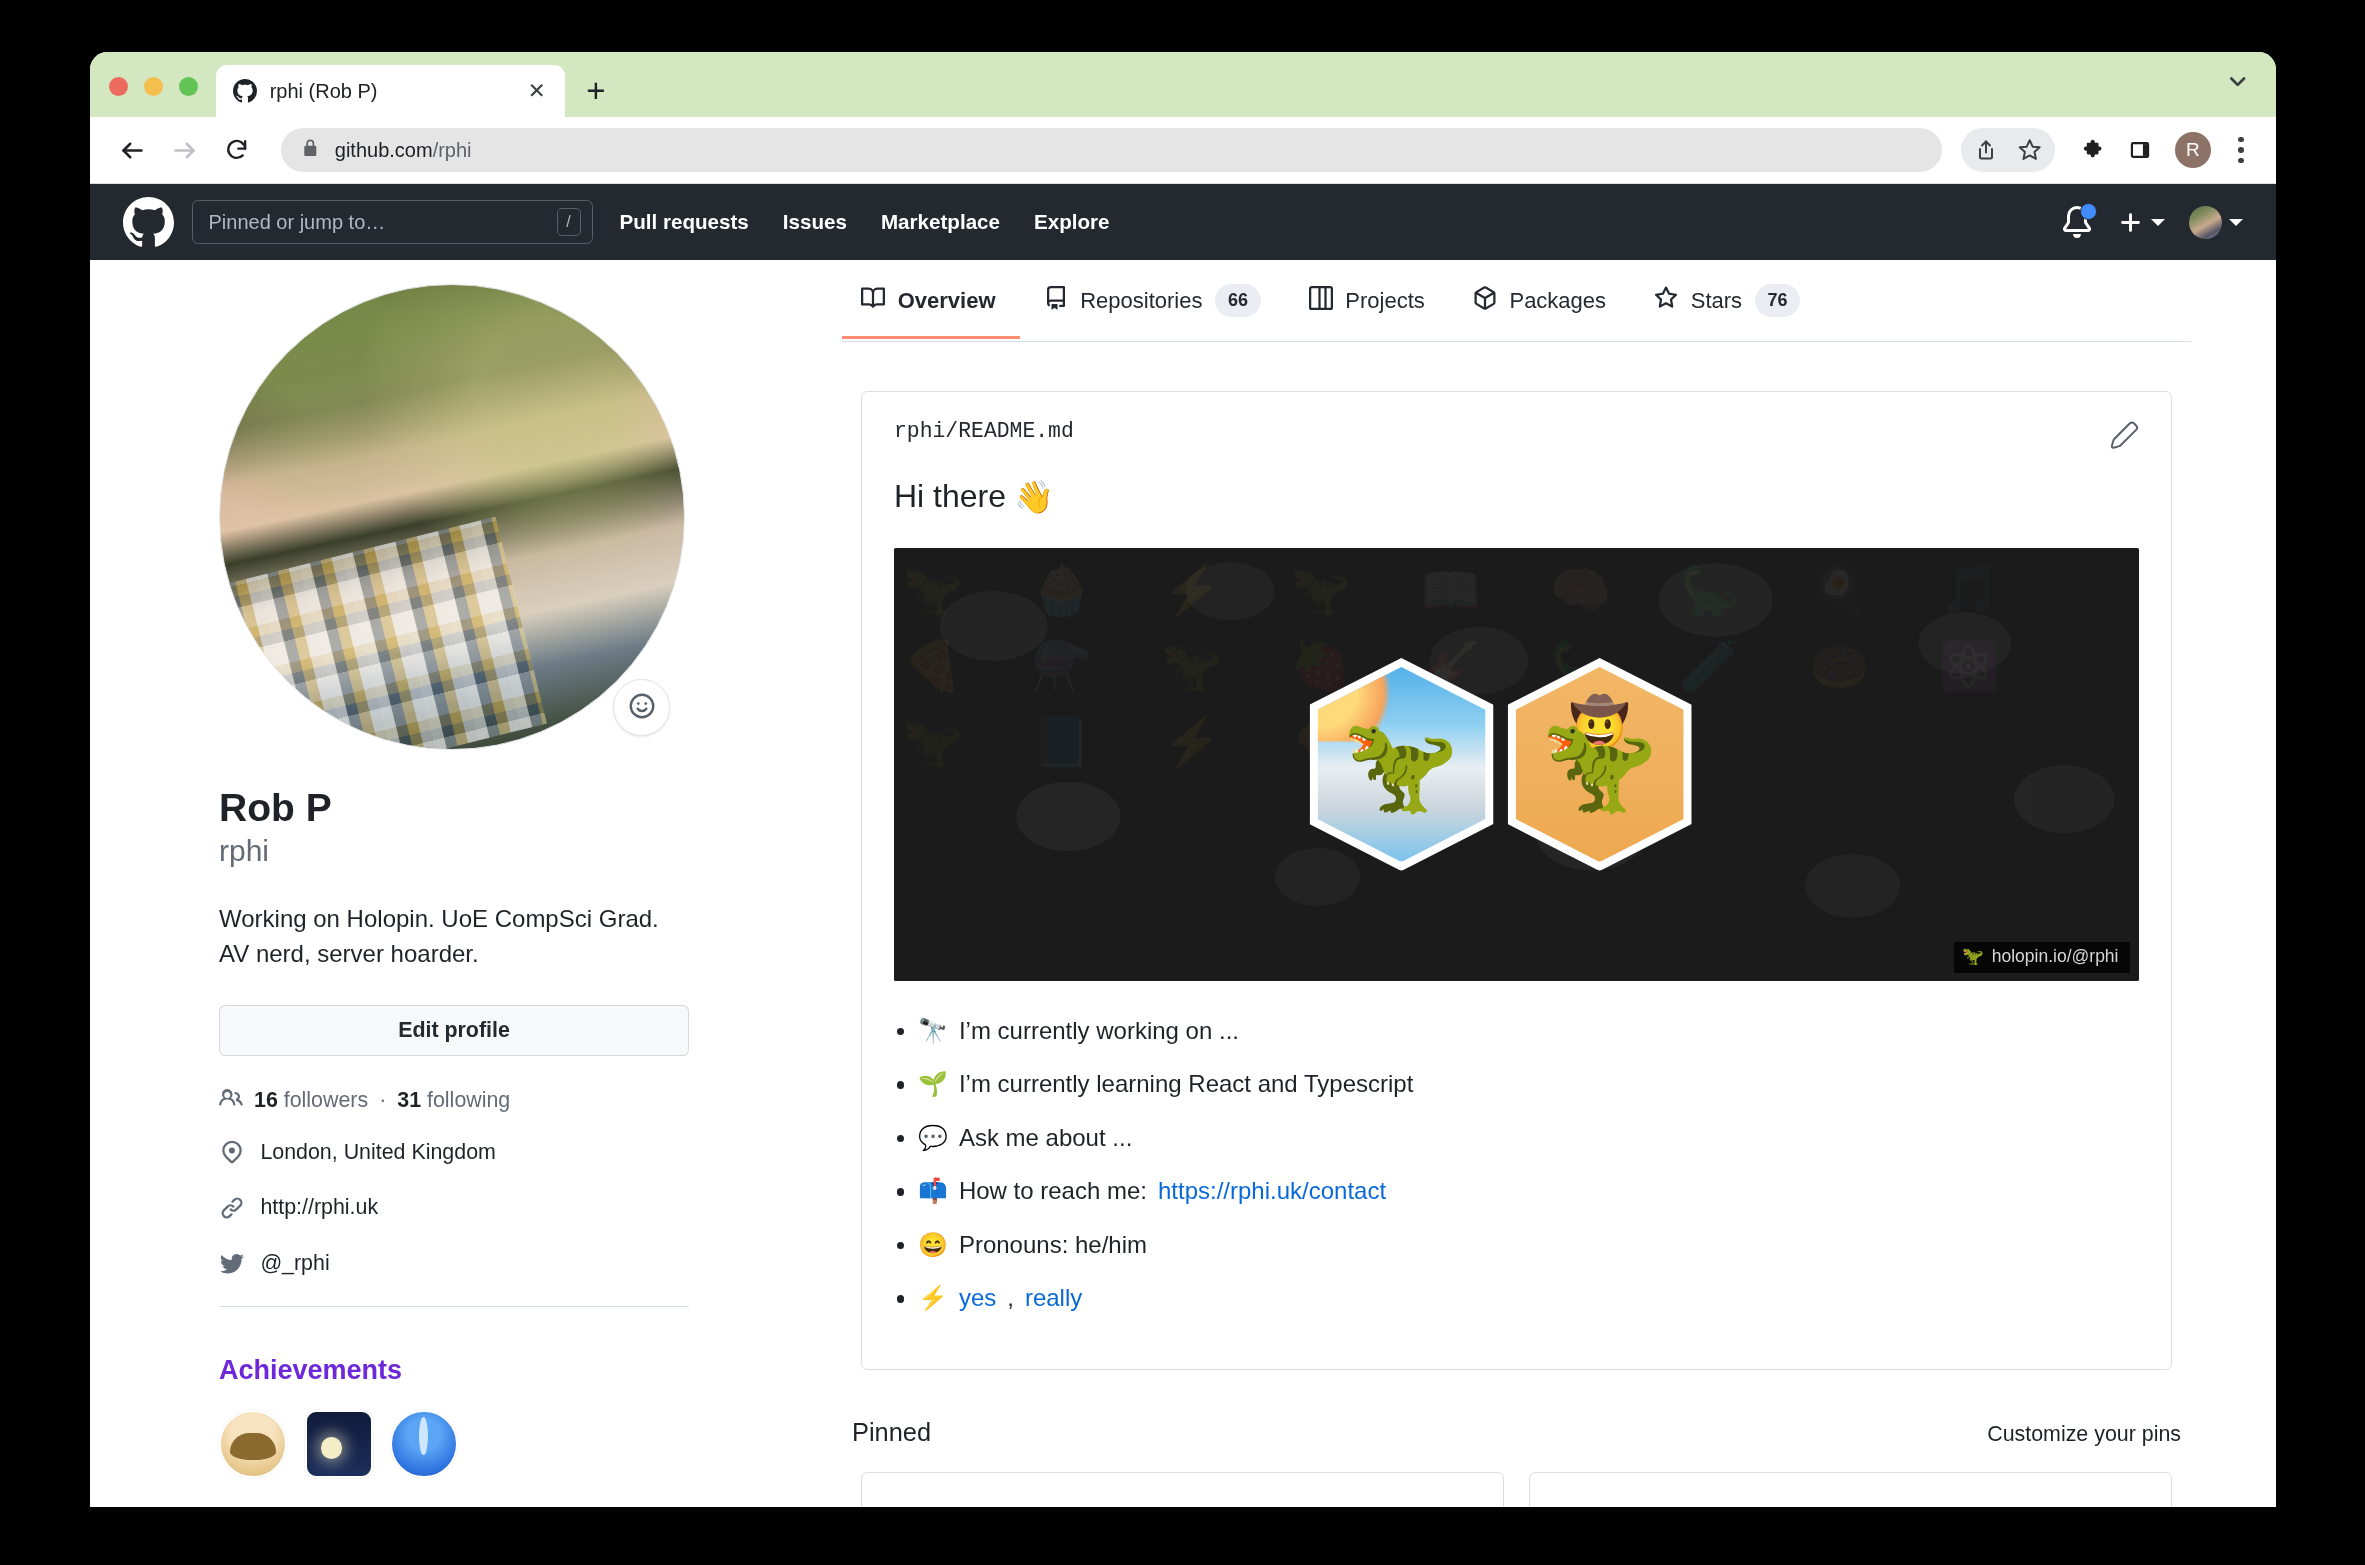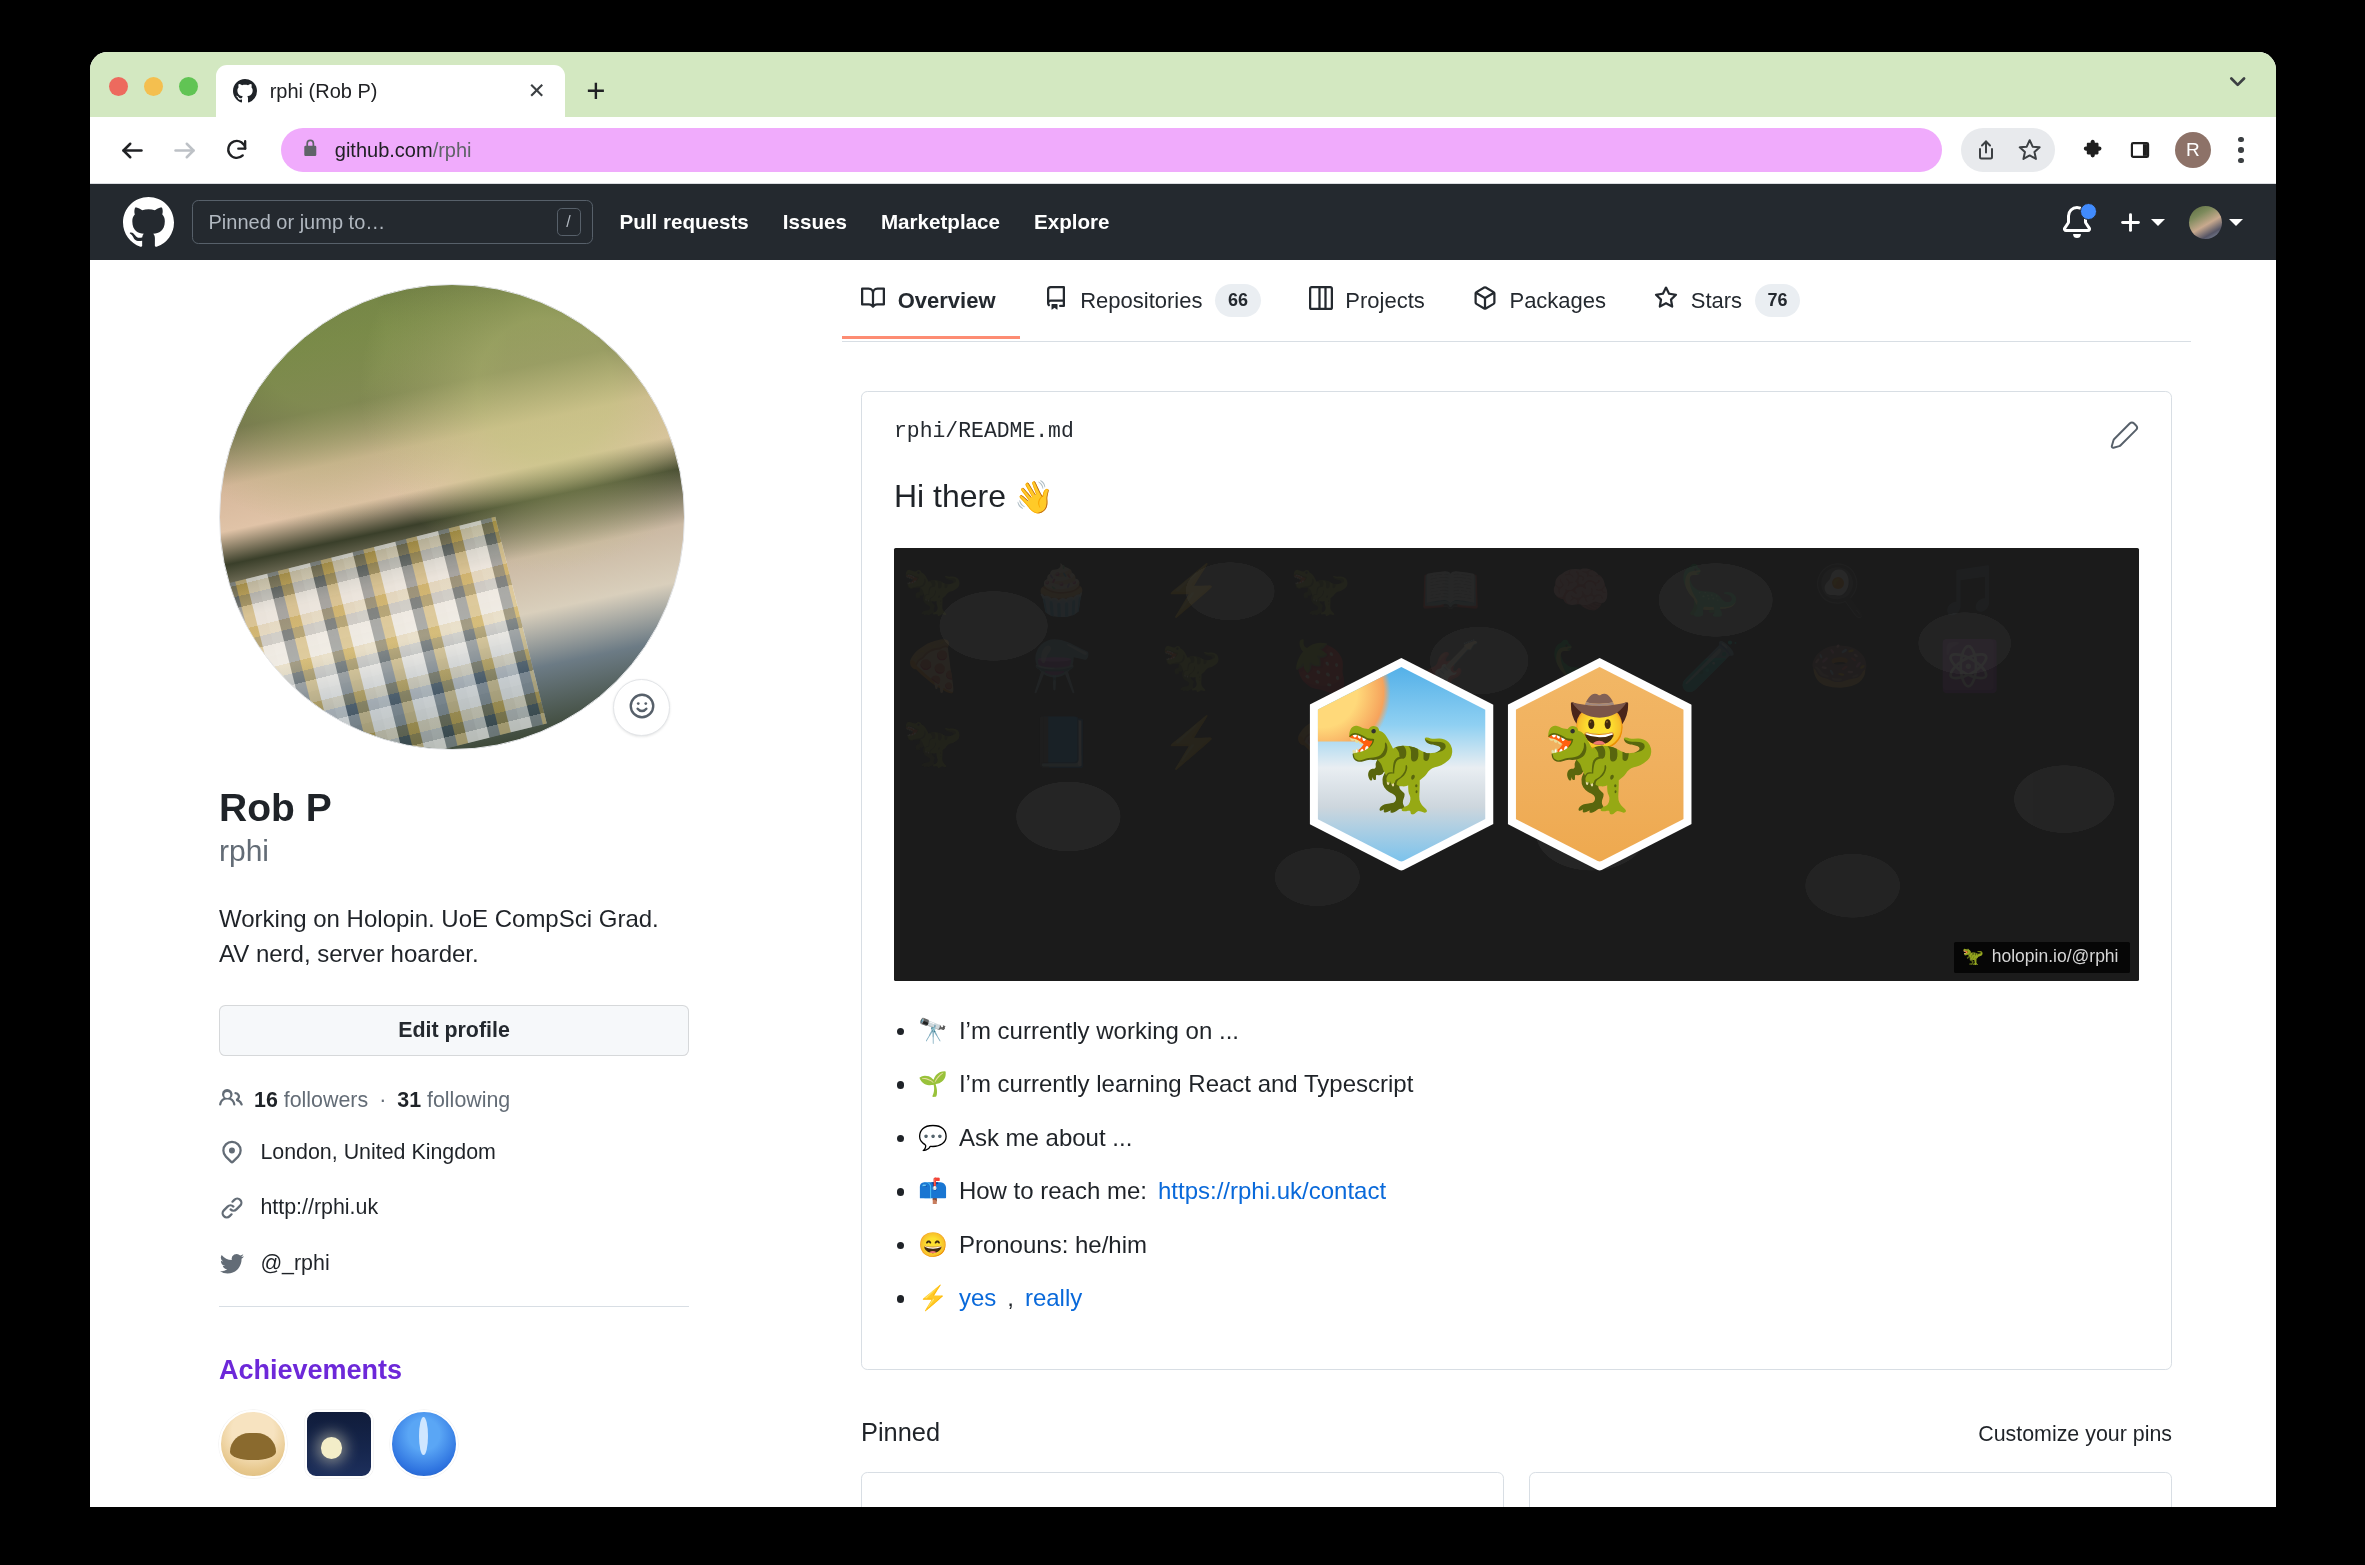--- a/index.html
+++ b/index.html
@@ -86,21 +86,21 @@
   }
   .navbtn {
     width: 44px; height: 44px;
     border-radius: 50%;
     display: flex; align-items: center; justify-content: center;
     flex: 0 0 auto;
   }
   .omnibox {
     flex: 1 1 auto;
     height: 44px;
-    background: #f0abfc;
+    background: #e5e5e5;
     border-radius: 22px;
     display: flex;
     align-items: center;
     padding: 0 19px;
     gap: 14.3px;
     margin: 0 11px 0 14.3px;
     text-align: center;
   }
   .omnibox .url {
     font-size: 20px;
@@ -386,21 +386,21 @@
     content: "";
     position: absolute; left: 3.2px; top: 15px;
     width: 7.1px; height: 7.1px; border-radius: 50%;
     background: #1f2328;
   }
   .readme-list .emo { font-size: 24px; line-height: 1.5; flex: 0 0 auto; }
   .readme-list a { color: #0969da; text-decoration: none; }
 
   .pinned-head {
     display: flex; align-items: baseline; justify-content: space-between;
-    margin: 48px 19px 0;
+    margin: 48px 10px 0;
   }
   .pinned-title { font-size: 25.4px; color: #1f2328; }
   .pinned-link { font-size: 21.4px; color: #1f2328; text-decoration: none; }
   .pins { display: flex; gap: 25.4px; margin: 25.4px 19px 0; }
   .pin-card {
     flex: 1 1 0;
     border: 0.8px solid #d8dee4;
     border-radius: 6.3px;
     padding: 24px 25.4px;
     min-height: 143px;

